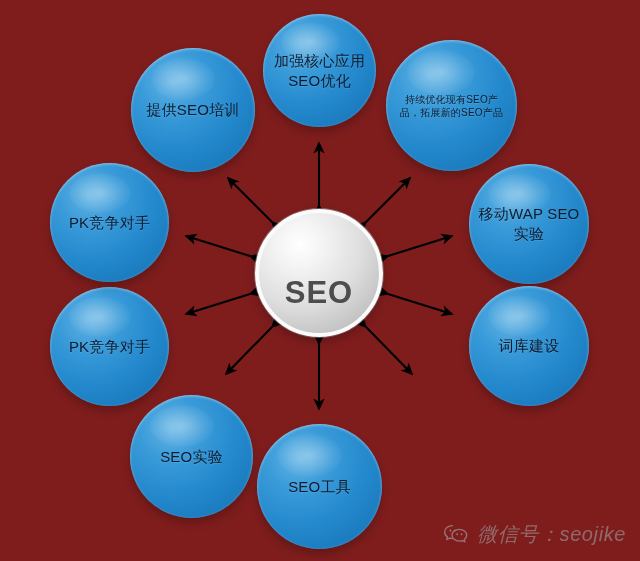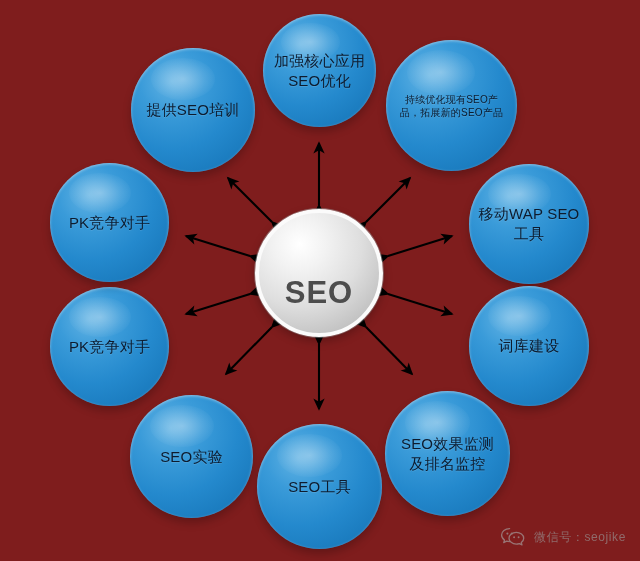--- a/index.html
+++ b/index.html
@@ -110,23 +110,24 @@
     position: absolute;
     right: 14px;
     bottom: 13px;
     display: flex;
     align-items: center;
     gap: 8px;
     opacity: 0.62;
   }
   #watermark-text {
     color: #9a9a9a;
-    font-size: 12px;
+    font-size: 20px;
     letter-spacing: 0.6px;
     white-space: nowrap;
+    font-style: italic;
   }
   .wechat-icon { display: block; }
 </style>
 </head>
 <body>
 
 <div id="canvas">
 
   <svg id="arrow-layer" viewBox="0 0 640 561" width="640" height="561">
     <defs>
@@ -160,30 +161,27 @@
 
   <div class="node" style="left:263px; top:14px; width:113px; height:113px;">
     <span class="node-label">加强核心应用SEO优化</span>
   </div>
 
   <div class="node" style="left:386px; top:40px; width:131px; height:131px;">
     <span class="node-label" style="font-size:10px; line-height:1.3;">持续优化现有SEO产品，拓展新的SEO产品</span>
   </div>
 
   <div class="node" style="left:469px; top:164px; width:120px; height:120px;">
-    <span class="node-label">移动WAP SEO工具</span>
+    <span class="node-label">移动WAP SEO实验</span>
   </div>
 
   <div class="node" style="left:469px; top:286px; width:120px; height:120px;">
     <span class="node-label">词库建设</span>
   </div>
 
-  <div class="node" style="left:385px; top:391px; width:125px; height:125px;">
-    <span class="node-label">SEO效果监测及排名监控</span>
-  </div>
 
   <div class="node" style="left:257px; top:424px; width:125px; height:125px;text-align:center;">
     <span class="node-label">SEO工具</span>
   </div>
 
   <div class="node" style="left:50px; top:287px; width:119px; height:119px;">
     <span class="node-label">PK竞争对手</span>
   </div>
 
   <div class="node" style="left:130px; top:395px; width:123px; height:123px;">

